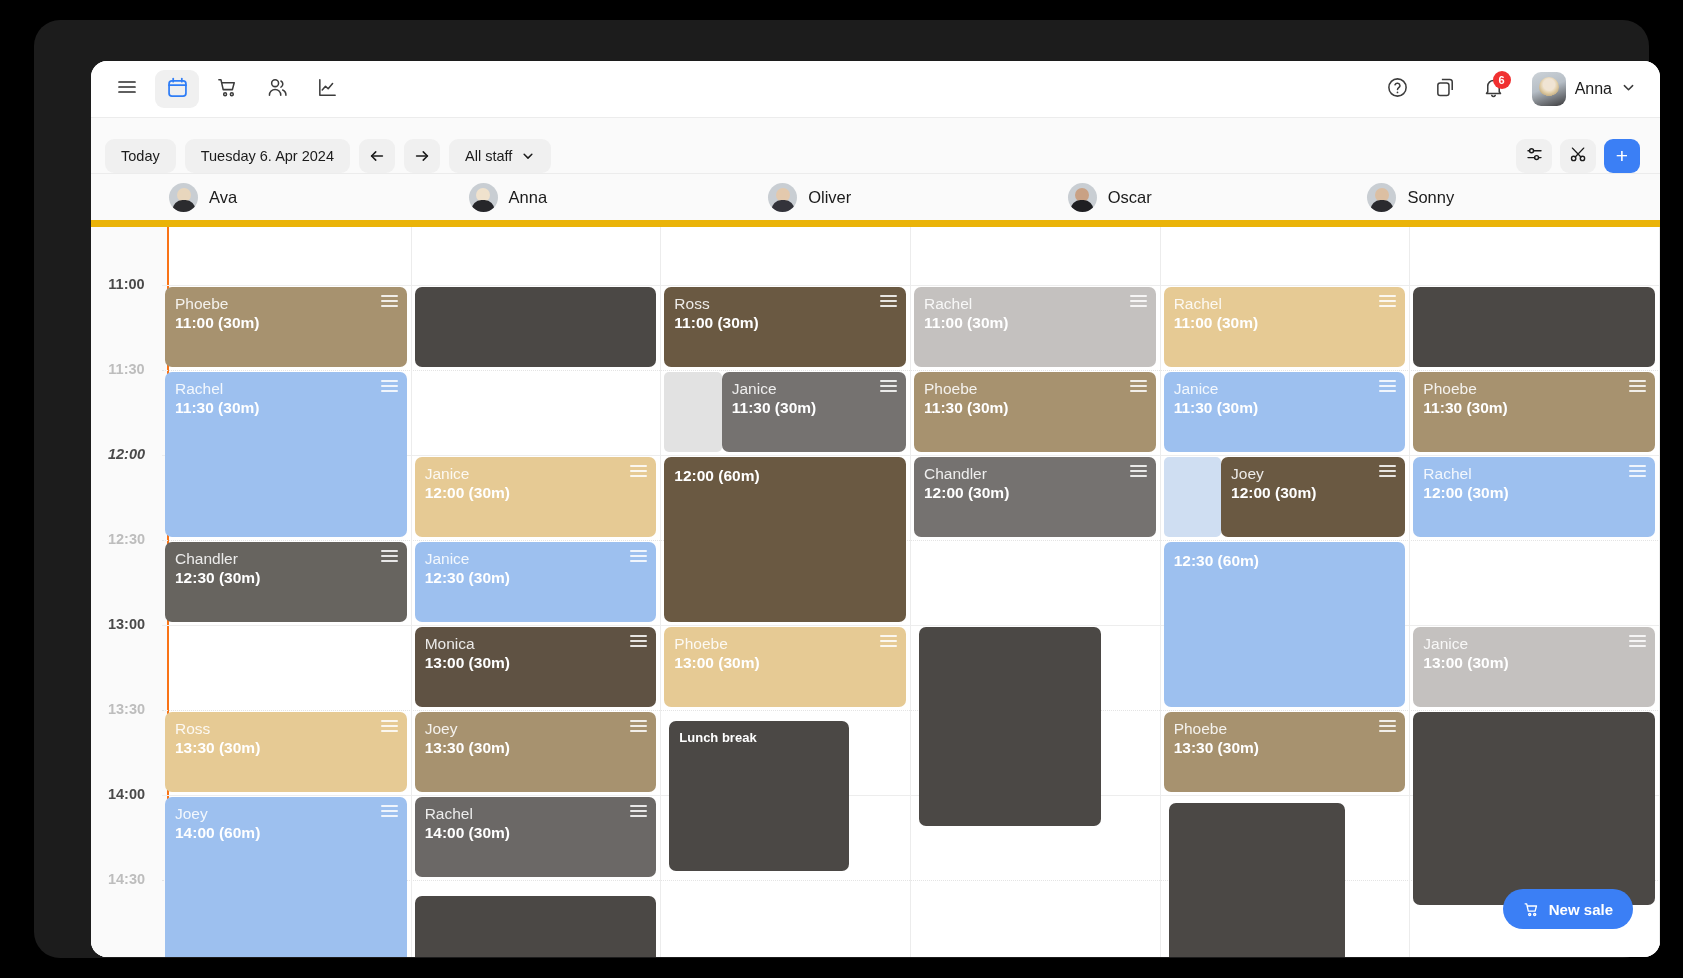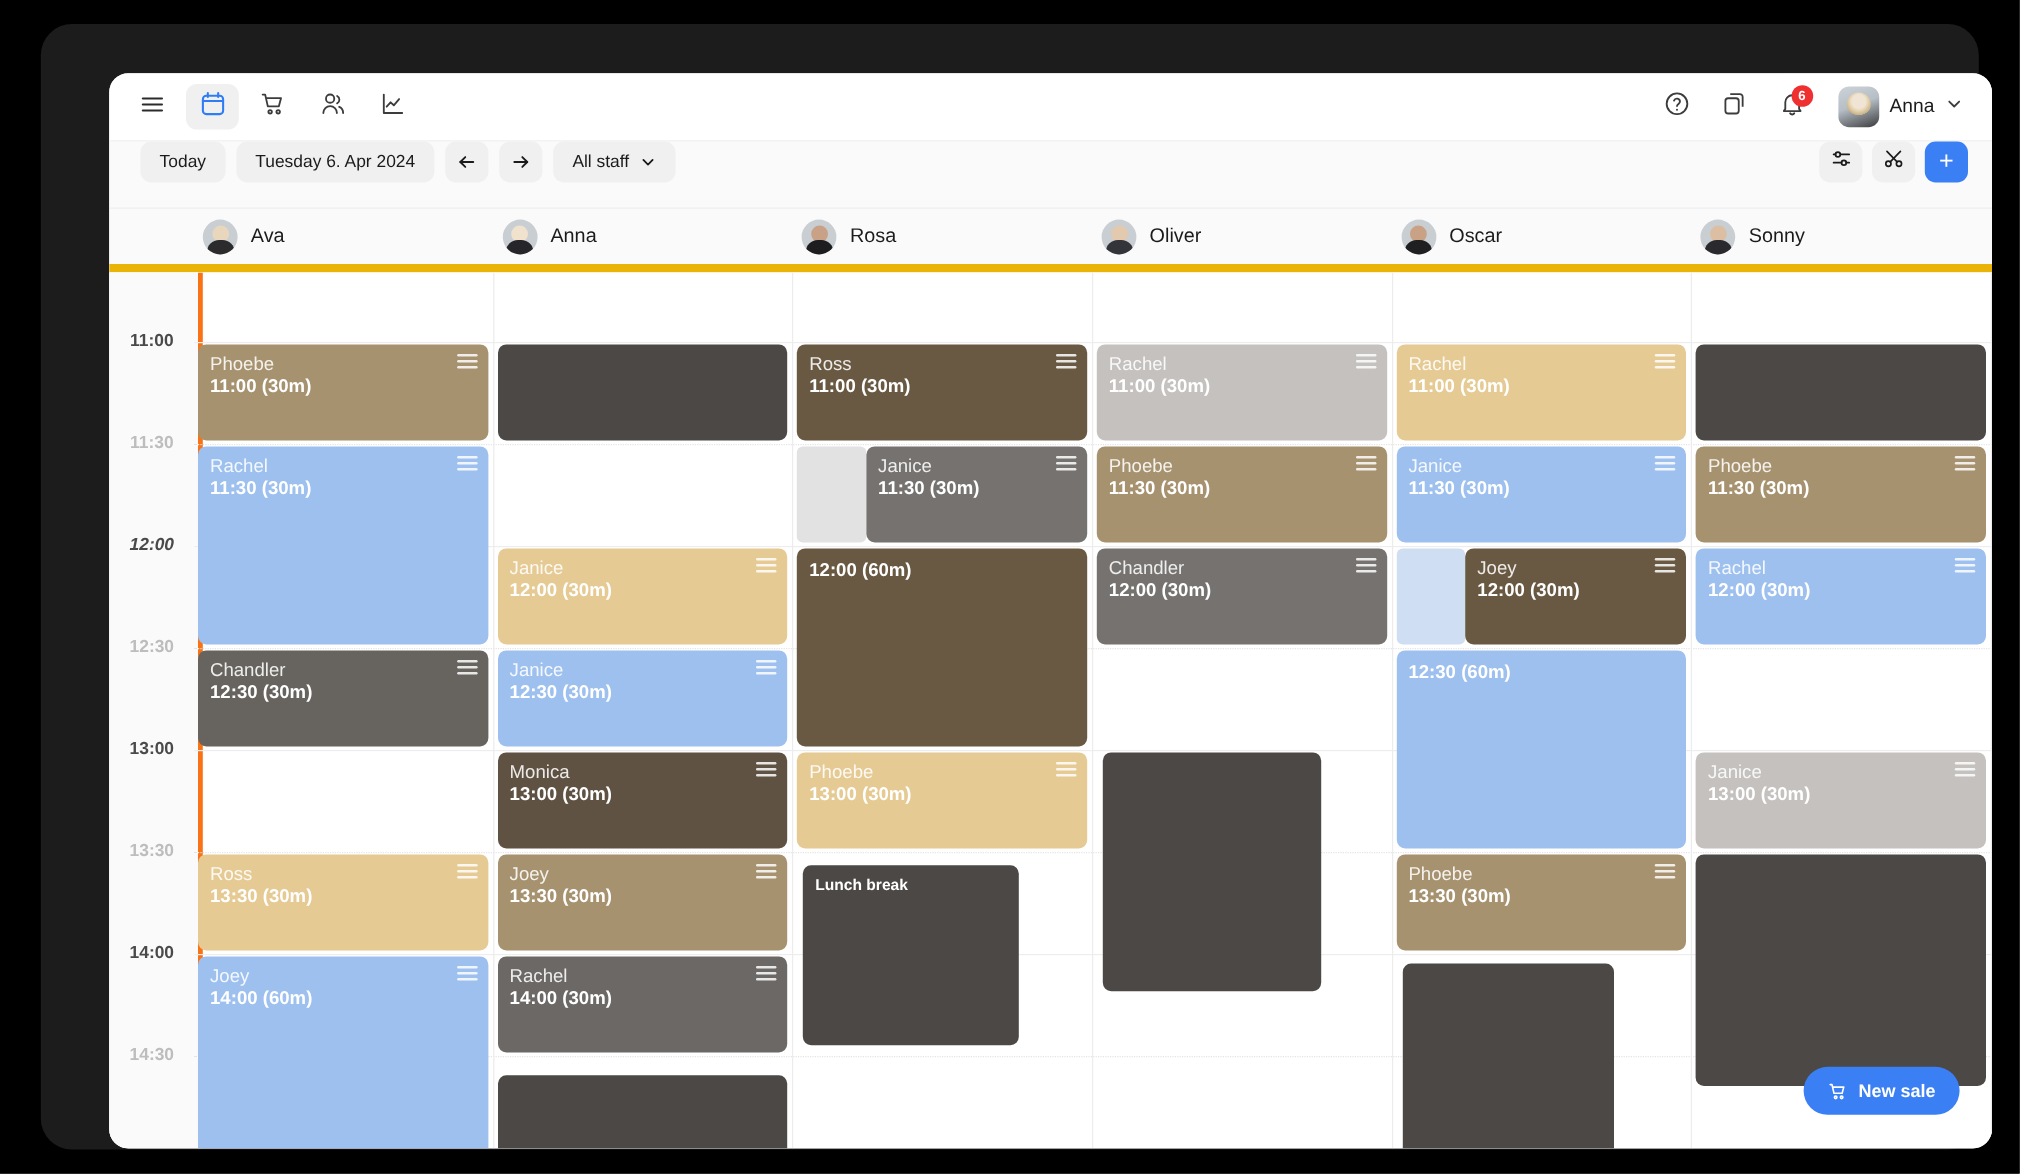--- a/index.html
+++ b/index.html
@@ -74,21 +74,21 @@
     background: radial-gradient(circle at 50% 38%, #f0e4d4 36%, #e2cfa9 52%, #c8b287 70%, transparent 72%);
   }
   #user-name { font-size: 16px; color: #1b1b1b; }
 
   
   #toolbar {
     position: absolute; left: 0; top: 57px;
     width: 100%; height: 56px;
     background: #fafafa;
     border-bottom: 1px solid #ececec;
-    display: flex; align-items: flex-start; padding: 0 20px 0 26px;
+    display: flex; align-items: flex-end; padding: 0 20px 0 14px;
   }
   .pill {
     height: 34px; border-radius: 9px; background: #f0f0f0;
     display: flex; align-items: center; justify-content: center;
     font-size: 14.5px; color: #1b1b1b; cursor: pointer;
     padding: 0 16px; margin-right: 9px; white-space: nowrap;
   }
   .pill.square { width: 36px; padding: 0; }
   .tool-right { margin-left: auto; display: flex; align-items: center; gap: 8px; }
   .tool-icon {
@@ -133,21 +133,21 @@
   .av-sonny::before { background:#dcbfa2; } .av-sonny::after { background:#2a2a2e; }
   .staff-name { font-size: 16.5px; color: #1b1b1b; }
 
   
   #grid-body {
     position: absolute; left: 0; top: 166px;
     width: 100%; bottom: 0; overflow: hidden; background: #ffffff;
   }
   #time-gutter {
     position: absolute; left: 0; top: 0; width: 78px; height: 100%;
-    background: #fafafa; border-right: 4px solid #f97316;
+    background: #fafafa; border-right: 2px solid #f97316;
   }
   .time-label {
     position: absolute; left: 0; width: 71px;
     text-align: center; font-size: 14.5px; transform: translateY(-9px);
   }
   .time-label.major { color: #4a4a4a; font-weight: bold; }
   .time-label.minor { color: #bdbdbd; font-weight: bold; }
 
   #columns-area {
     position: absolute; left: 71px; top: 0; right: 0; height: 100%;
@@ -352,24 +352,20 @@
 
     <div id="staff-header">
       <div id="gutter-head"></div>
       <div class="staff-cell">
         <div class="staff-av av-ava"></div>
         <span class="staff-name">Ava</span>
       </div>
       <div class="staff-cell">
         <div class="staff-av av-anna"></div>
         <span class="staff-name">Anna</span>
-      </div>
-      <div class="staff-cell">
-        <div class="staff-av av-rosa"></div>
-        <span class="staff-name">Rosa</span>
       </div>
       <div class="staff-cell">
         <div class="staff-av av-oliver"></div>
         <span class="staff-name">Oliver</span>
       </div>
       <div class="staff-cell">
         <div class="staff-av av-oscar"></div>
         <span class="staff-name">Oscar</span>
       </div>
       <div class="staff-cell">

